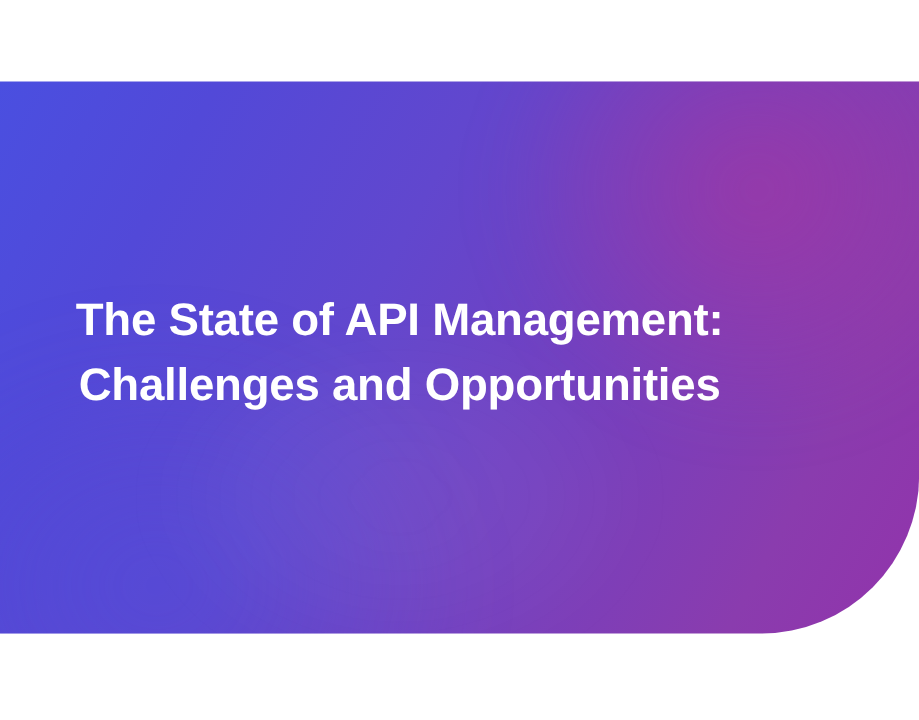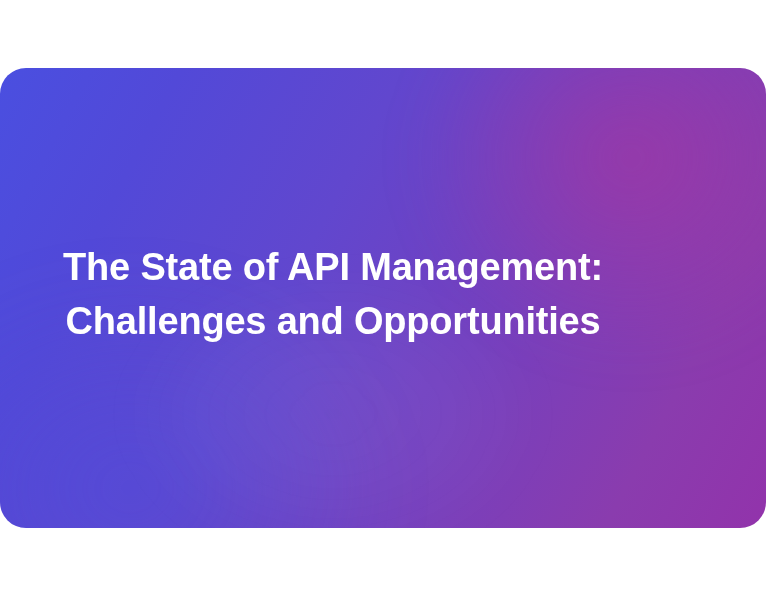--- a/index.html
+++ b/index.html
@@ -35,21 +35,20 @@
     border-bottom-left-radius: 0;
     border-bottom-right-radius: 132px;
     background:
       linear-gradient(118deg,
         #4a4fe0 0%,
         #5249d8 18%,
         #6147ce 40%,
         #7440bf 62%,
         #8a3cae 84%,
         #9233ab 100%);
-    border-radius: 26px;
   }
 
   
   .hero-bloom-topright {
     position: absolute;
     right: -80px;
     top: -110px;
     width: 430px;
     height: 400px;
     border-radius: 50%;

